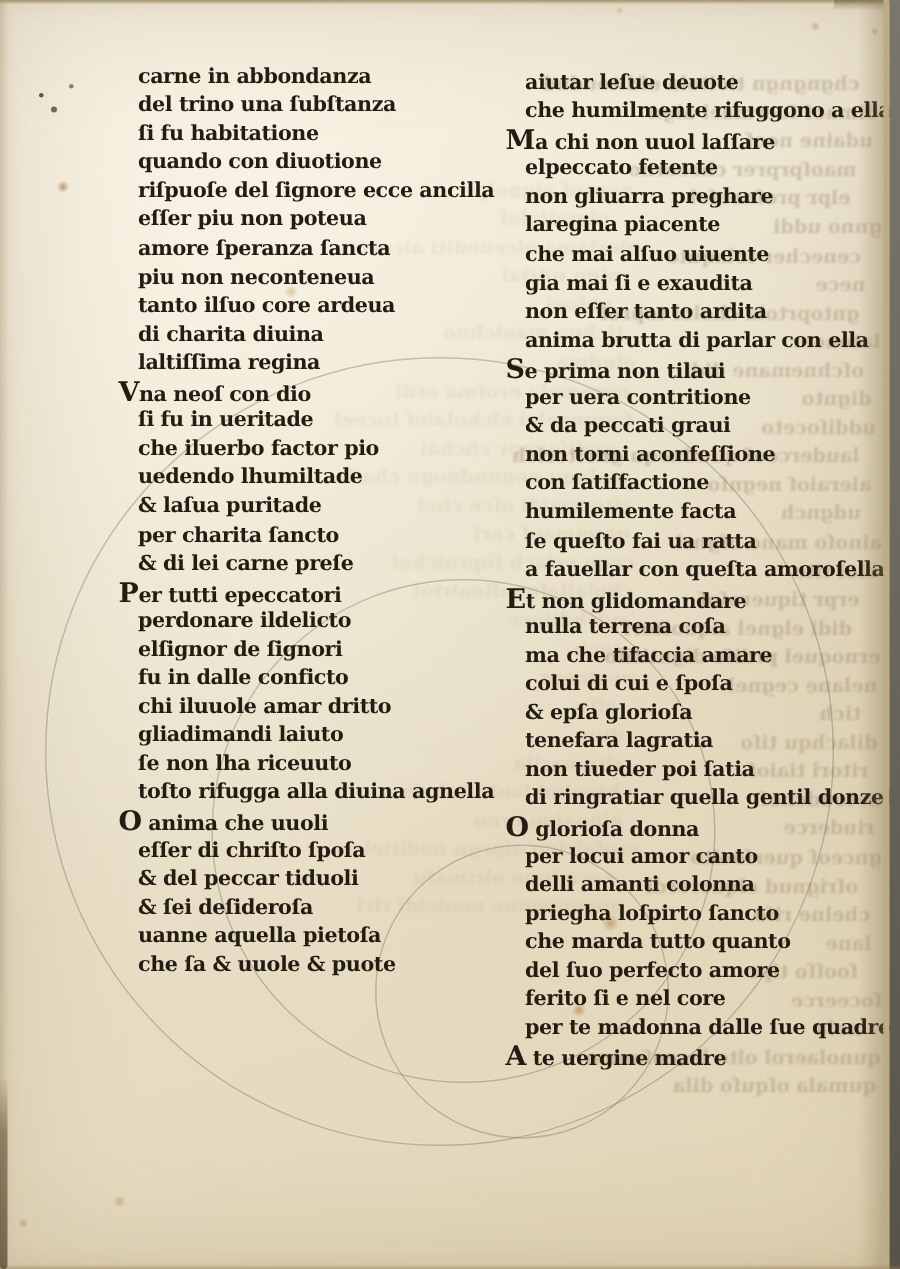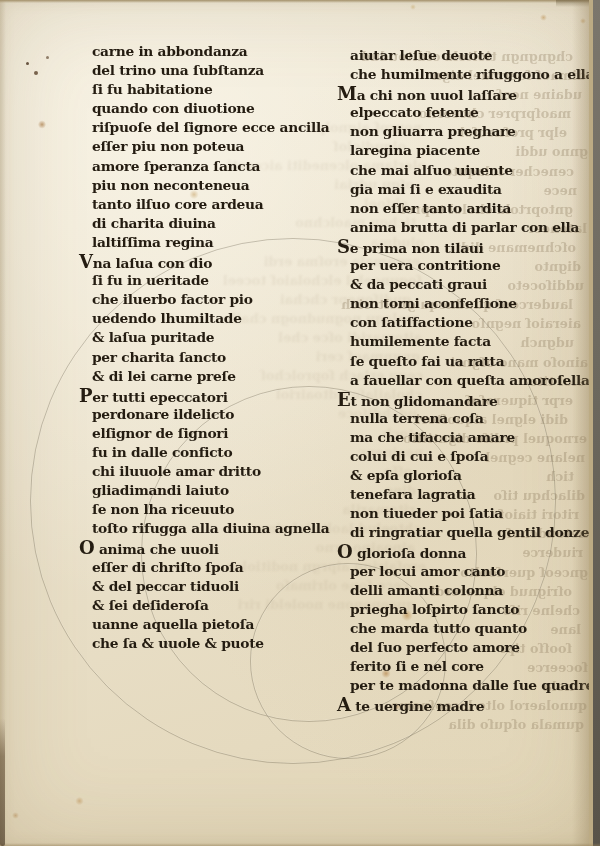--- a/index.html
+++ b/index.html
@@ -145,21 +145,21 @@
       <div class="line cont">del trino una ſubſtanza</div>
       <div class="line cont">ſi fu habitatione</div>
       <div class="line cont">quando con diuotione</div>
       <div class="line cont">riſpuoſe del ſignore ecce ancilla</div>
       <div class="line cont">eſſer piu non poteua</div>
       <div class="line cont">amore ſperanza ſancta</div>
       <div class="line cont">piu non neconteneua</div>
       <div class="line cont">tanto ilſuo core ardeua</div>
       <div class="line cont">di charita diuina</div>
       <div class="line cont">laltiſſima regina</div>
-      <div class="line stanza-start">Vna laſua con dio</div>
+      <div class="line stanza-start">Vna neoſ con dio</div>
       <div class="line cont">ſi fu in ueritade</div>
       <div class="line cont">che iluerbo factor pio</div>
       <div class="line cont">uedendo lhumiltade</div>
       <div class="line cont">&amp; laſua puritade</div>
       <div class="line cont">per charita ſancto</div>
       <div class="line cont">&amp; di lei carne preſe</div>
       <div class="line stanza-start">Per tutti epeccatori</div>
       <div class="line cont">perdonare ildelicto</div>
       <div class="line cont">elſignor de ſignori</div>
       <div class="line cont">fu in dalle conficto</div>

